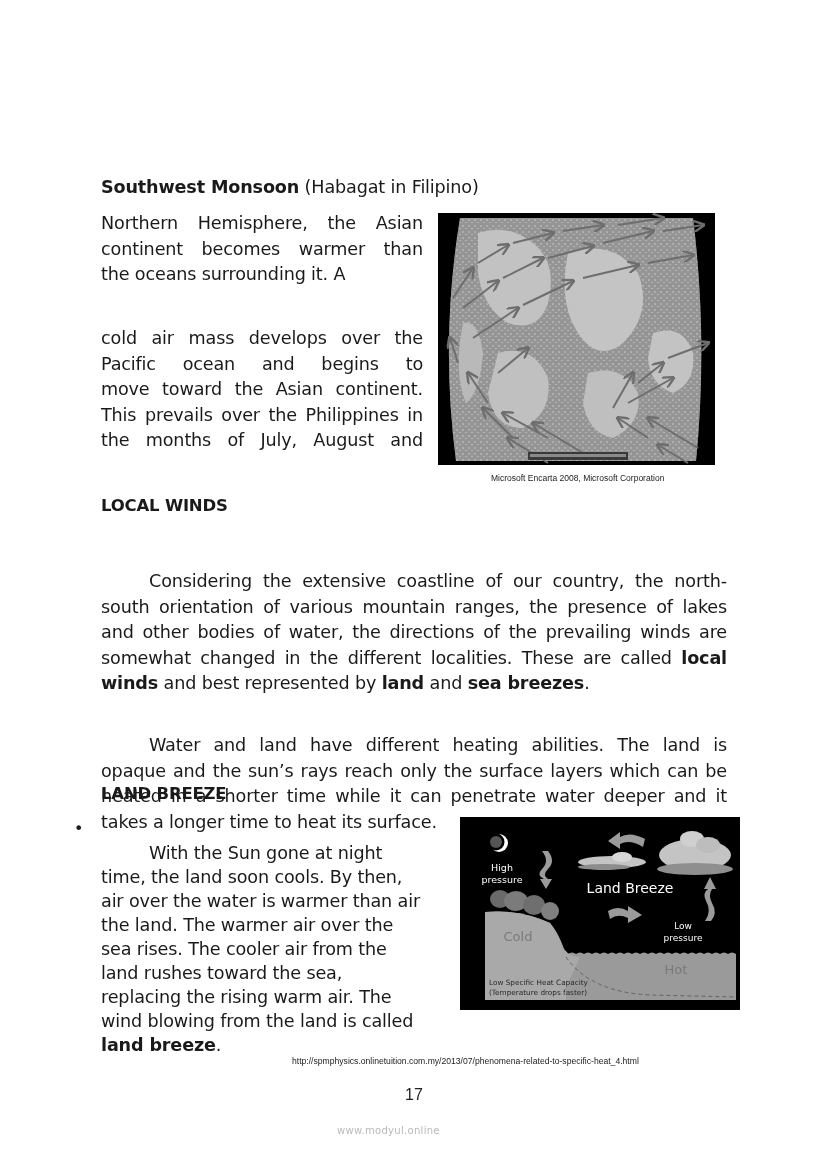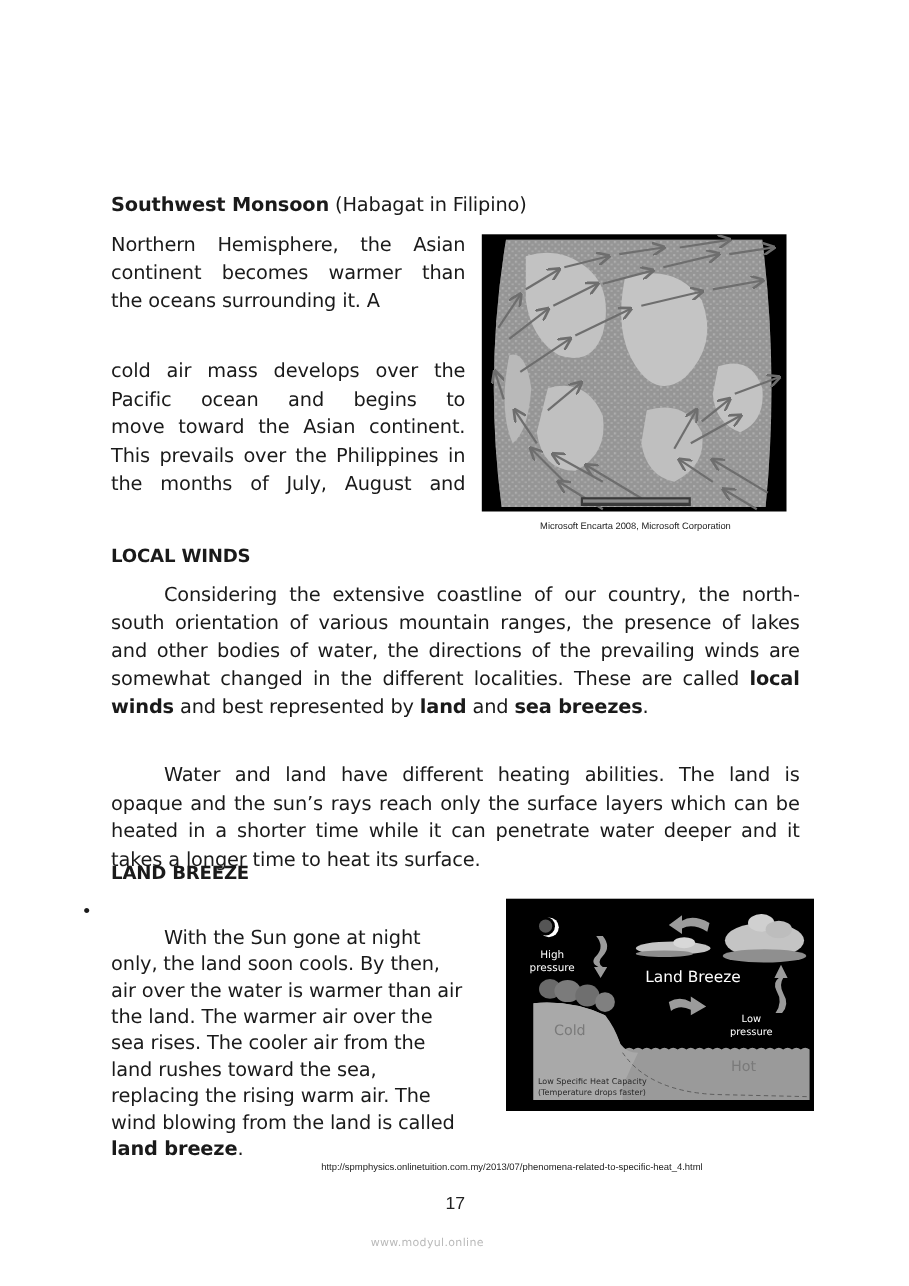--- a/index.html
+++ b/index.html
@@ -3,21 +3,21 @@
 <meta charset="utf-8">
 <style>
   html, body { margin: 0; padding: 0; background: #ffffff; }
   body { width: 826px; height: 1169px; position: relative; overflow: hidden;
          font-family: "DejaVu Sans", sans-serif; color: #1a1a1a; }
   .page { position: absolute; inset: 0; }
   .abs { position: absolute; }
   .body-text { font-size: 17.6px; line-height: 25.5px; letter-spacing: -0.15px; }
   .just { text-align: justify; text-align-last: auto; }
   .just-full { text-align: justify; text-align-last: justify; }
-  .indent { text-indent: 48px; }
+  .indent { text-indent: 48px; margin-top: 40px; }
   b, .bold { font-weight: bold; }
   .heading { font-weight: bold; font-size: 16.5px; letter-spacing: -0.2px; }
   .caption { font-family: "Liberation Sans", sans-serif; font-size: 8.5px; color: #222; padding-left: 23px; }
   .url { font-family: Liberation Sans, sans-serif; font-size: 8.6px; color: #222; }
   .pagenum { font-family: "Liberation Sans", sans-serif; font-size: 16px; color: #222; }
   .watermark { font-family: "DejaVu Sans", sans-serif; font-size: 10px; color: #b9b9b9; letter-spacing: 0.3px; }
   .bullet { font-size: 16px; }
   .figure { background: #000; }
   .map-svg, .diag-svg { display: block; }
 </style>
@@ -114,21 +114,21 @@
   </div>
 
   <div class="abs body-text just indent" style="left:101px; top:693px; width:626px;">Water and land have different heating abilities. The land is opaque and the sun’s rays reach only the surface layers which can be heated in a shorter time while it can penetrate water deeper and it takes a longer time to heat its surface.</div>
 
   <div class="abs heading" style="left:101px; top:784px;">LAND BREEZE</div>
 
   <div class="abs bullet" style="left:74px; top:819px;">•</div>
 
   <div class="abs body-text" style="left:101px; top:818px; width:345px; line-height:24px;margin-top:23px;">
     <div style="padding-left:48px;">With the Sun gone at night</div>
-    <div>only, the land soon cools. By then,</div>
+    <div>time, the land soon cools. By then,</div>
     <div>air over the water is warmer than air</div>
     <div>the land. The warmer air over the</div>
     <div>sea rises. The cooler air from the</div>
     <div>land rushes toward the sea,</div>
     <div>replacing the rising warm air. The</div>
     <div>wind blowing from the land is called</div>
     <div><span class="bold">land breeze</span><span>.</span></div>
   </div>
 
   <div class="abs figure" style="left:460px; top:817px; width:260px; height:193px;padding-left:20px;">

